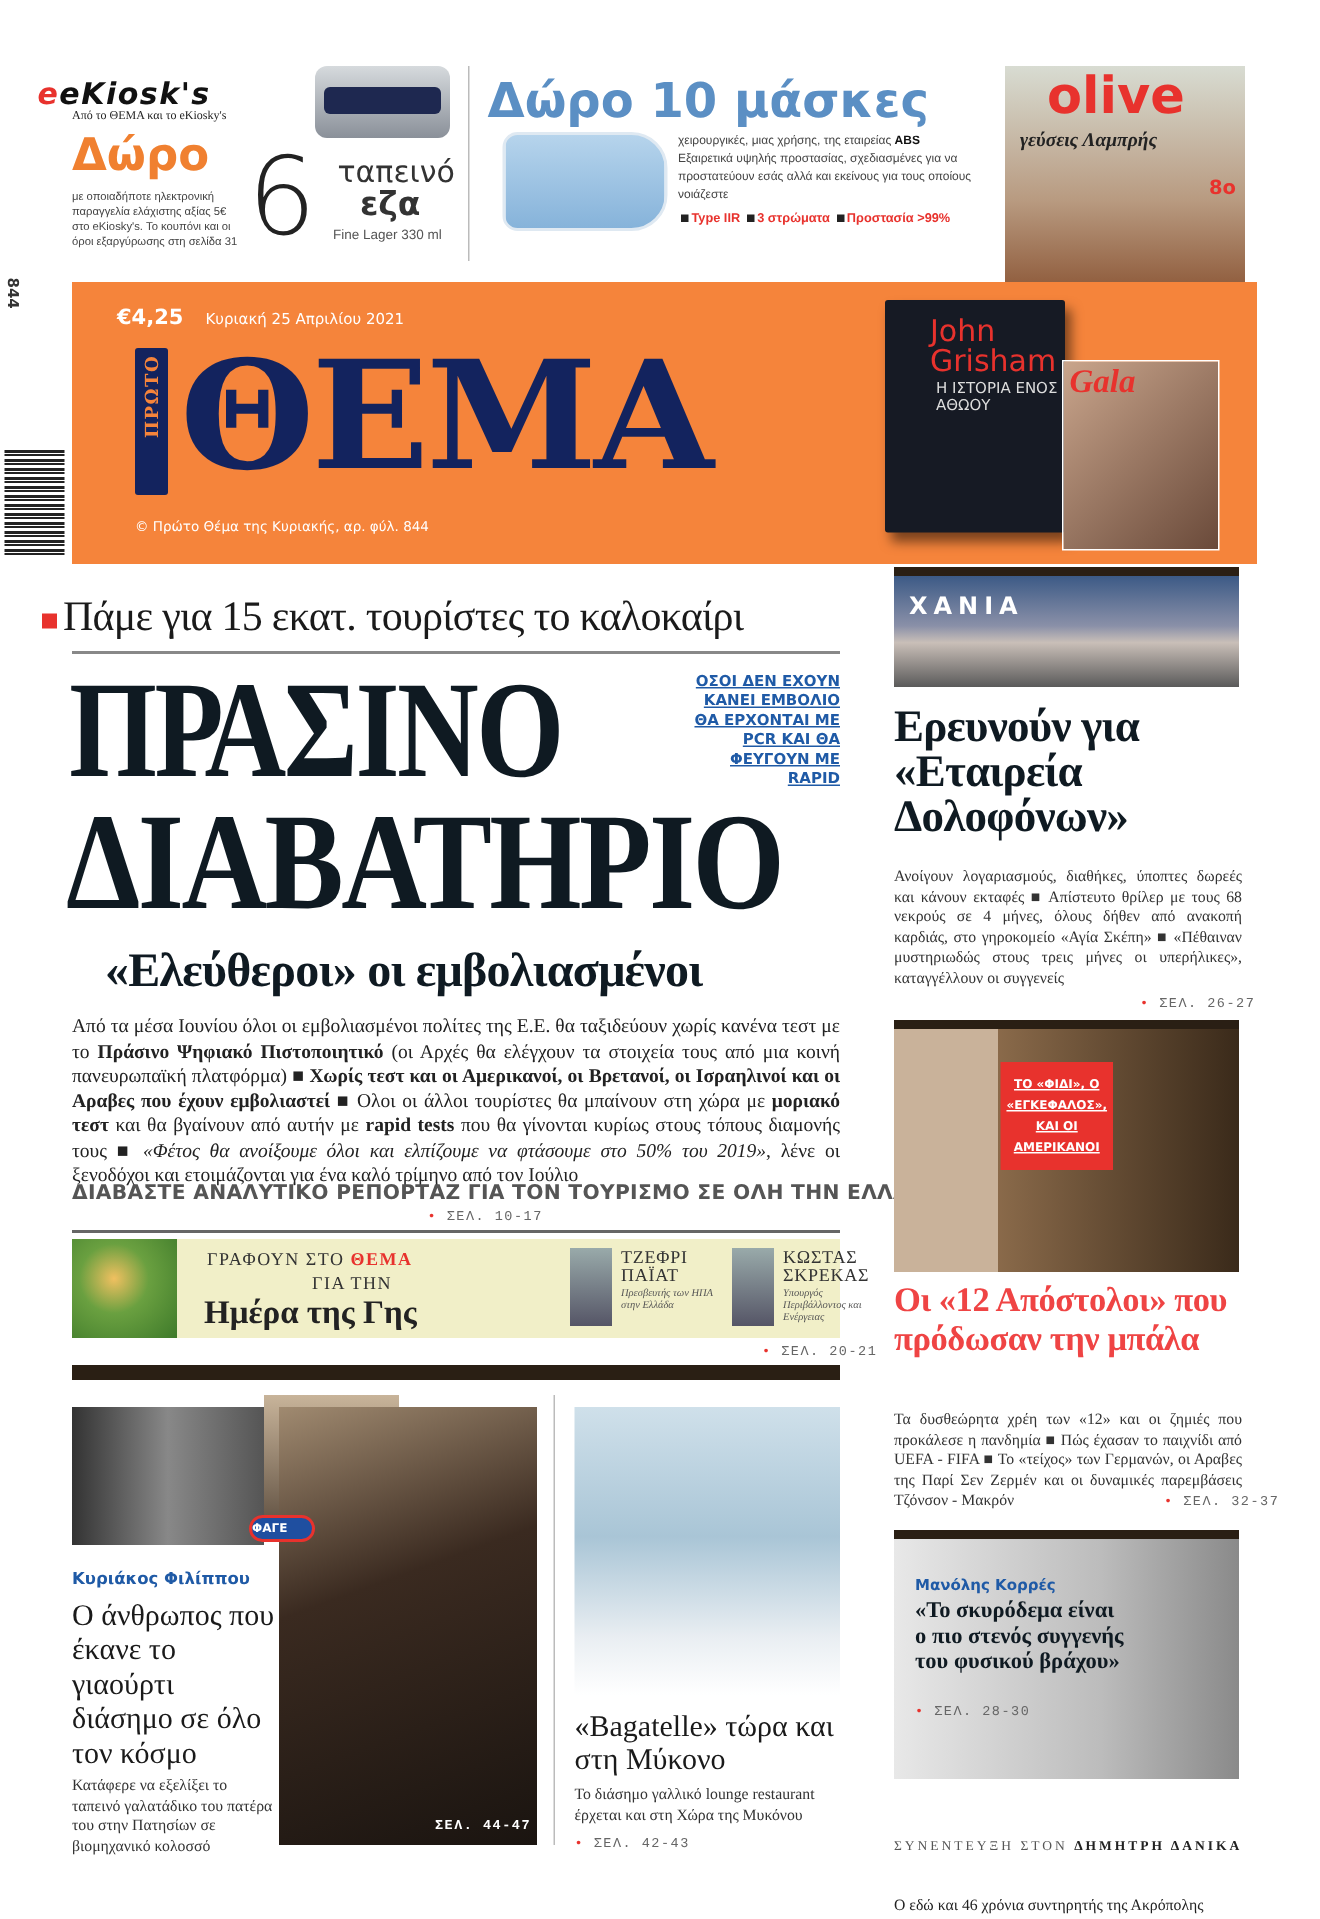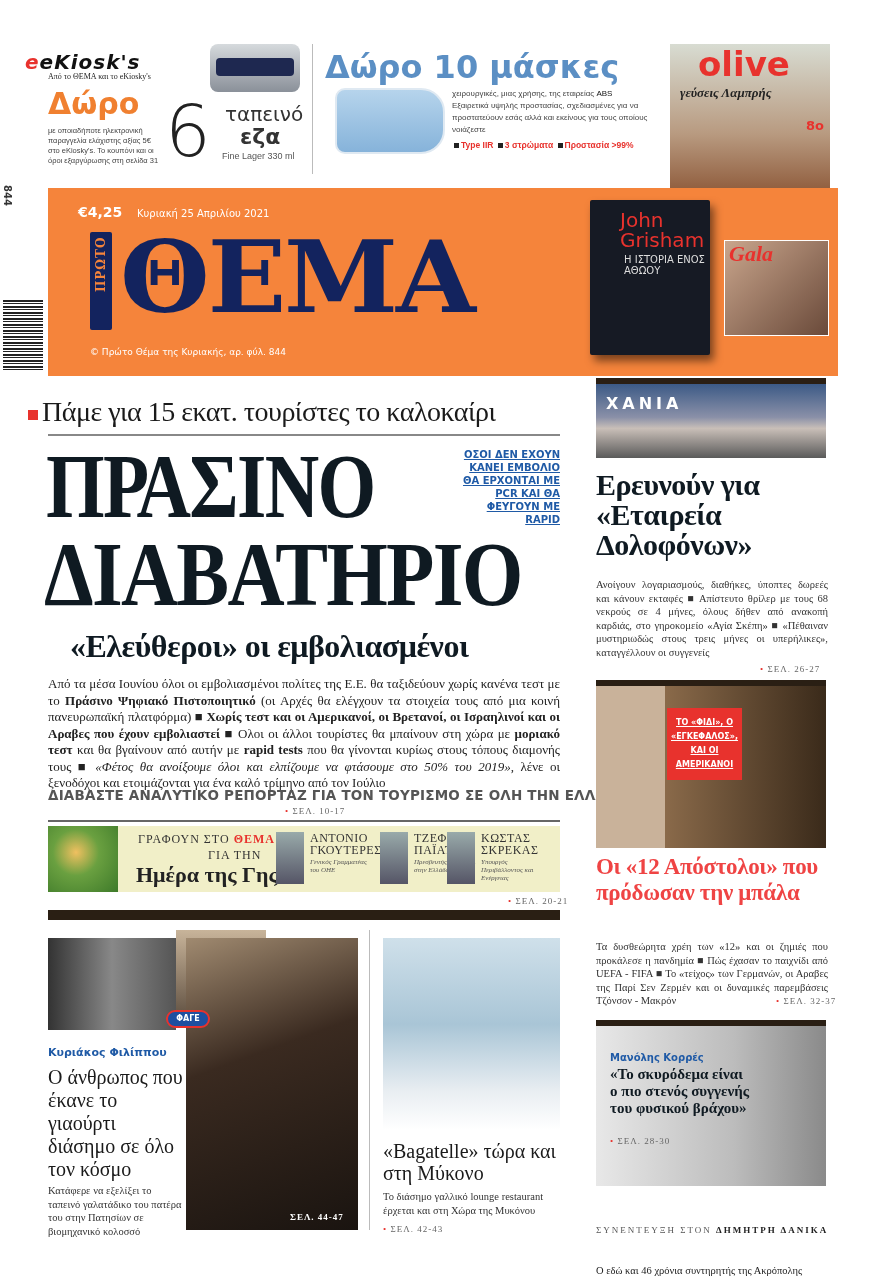--- a/index.html
+++ b/index.html
@@ -1,54 +1,54 @@
 <!DOCTYPE html>
 <html><head>
 <meta charset="utf-8">
 <style>
   *{box-sizing:border-box;margin:0;padding:0}
   body{width:880px;height:1279px;background:#fff;position:relative;overflow:hidden;font-family:"Liberation Serif",serif;color:#1a1a1a}
   .abs{position:absolute}
   .redsq{display:inline-block;width:10px;height:10px;background:#e8322d;margin:0 4px;vertical-align:middle}
   .dot{color:#e8322d}
-  .pageref{font-family:Liberation Serif, serif;font-size:9px;color:#666;letter-spacing:1px}
+  .pageref{font-family:Liberation Mono, monospace;font-size:9px;color:#666;letter-spacing:1px}
   
   #ekiosk-logo{left:25px;top:50px;font:italic 900 20px "DejaVu Sans",sans-serif;color:#111;letter-spacing:1px}
   #ekiosk-logo .e{color:#e8322d}
   #ekiosk-sub{left:48px;top:72px;font-size:8px;color:#222}
   #doro{left:48px;top:86px;font:900 30px "DejaVu Sans",sans-serif;color:#f08030}
   #doro-text{left:48px;top:126px;width:115px;font:7.5px "Liberation Sans",sans-serif;color:#444;line-height:10px}
   #six{left:165px;top:95px;font:200 72px "DejaVu Sans",sans-serif;color:#222;line-height:72px}
   #cans{left:210px;top:44px;width:90px;height:48px;background:linear-gradient(#d6dadd,#8a9099);border-radius:8px}
   #cans .band{position:absolute;left:6px;right:6px;top:14px;height:18px;background:#1e2850;border-radius:4px}
   #beer-l1{left:225px;top:102px;font:20px "DejaVu Sans",sans-serif;color:#333}
   #beer-l2{left:240px;top:124px;font:bold 22px "DejaVu Sans",sans-serif;color:#333}
   #beer-l3{left:222px;top:151px;font:9px "Liberation Sans",sans-serif;color:#555}
   #vsep1{left:312px;top:44px;width:1px;height:130px;background:#bbb}
   #masks-title{left:325px;top:48px;font:bold 32px "DejaVu Sans",sans-serif;color:#5b8fc4}
   #mask-img{left:335px;top:88px;width:110px;height:66px;background:linear-gradient(#b6d4ec,#86b3da);border-radius:10px 24px 24px 10px;border:2px solid #dfe9f2}
   #masks-text{left:452px;top:88px;width:215px;font:8px "Liberation Sans",sans-serif;color:#444;line-height:12px}
-  #abs-logo{font-weight:400;color:#111}
+  #abs-logo{font-weight:700;color:#111}
   #masks-feat{left:452px;top:140px;font:bold 8.5px "Liberation Sans",sans-serif;color:#e8322d}
   #olive{left:670px;top:44px;width:160px;height:150px;background:linear-gradient(#d8dcd2,#b89a80 60%,#8e5a3a);}
   #olive-name{position:absolute;left:28px;top:0;font:900 34px "DejaVu Sans",sans-serif;color:#e8322d}
   #olive-sub{position:absolute;left:10px;top:42px;font:italic bold 13px "Liberation Serif",serif;color:#222;line-height:14px}
   #olive-badge{position:absolute;right:6px;top:74px;font:900 13px "DejaVu Sans",sans-serif;color:#e8322d}
   
   #mast{left:48px;top:188px;width:790px;height:188px;background:#f5843b}
   #price{left:78px;top:204px;font:bold 14px "DejaVu Sans",sans-serif;color:#fff}
   #date{left:137px;top:208px;font:10px "DejaVu Sans",sans-serif;color:#fff}
   #proto-box{left:90px;top:232px;width:22px;height:98px;background:#13235e;border-radius:2px}
   #proto-txt{left:84px;top:268px;width:34px;transform:rotate(-90deg);font:bold 12px "DejaVu Serif",serif;color:#f5843b;text-align:center;letter-spacing:1px}
   #thema{left:120px;top:222px;font:900 100px "DejaVu Serif",serif;color:#13235e;letter-spacing:-2px;line-height:110px;transform:scaleX(1.03);transform-origin:left}
   #copyright{left:90px;top:347px;font:9px "DejaVu Sans",sans-serif;color:#fff}
   #book{left:590px;top:200px;width:120px;height:155px;background:#161a24;border-radius:2px;box-shadow:4px 6px 8px rgba(0,0,0,.5)}
   #book-title{position:absolute;left:30px;top:10px;font:20px "DejaVu Sans",sans-serif;color:#e8322d;line-height:20px}
   #book-sub{position:absolute;left:34px;top:54px;font:10px "DejaVu Sans",sans-serif;color:#ddd;line-height:11px}
-  #gala{left:724px;top:240px;width:105px;height:96px;background:linear-gradient(135deg,#c9a58c,#6a4a3a);border:1px solid #fff}
+  #gala{left:708px;top:240px;width:105px;height:127px;background:linear-gradient(135deg,#c9a58c,#6a4a3a);border:1px solid #fff}
   #gala-name{position:absolute;left:4px;top:0;font:italic bold 22px "Liberation Serif",serif;color:#e8322d}
   
   #barcode{left:3px;top:300px;width:40px;height:72px;background:repeating-linear-gradient(#222 0 2px,#fff 2px 3px,#222 3px 4px,#fff 4px 6px)}
   #issue-side{left:2px;top:185px;font:bold 10px "DejaVu Sans",sans-serif;color:#333;writing-mode:vertical-rl}
   
   #kicker{left:24px;top:396px;font:28px "Liberation Serif",serif;color:#1a1a1a;letter-spacing:-.5px}
   #kicker-rule{left:48px;top:434px;width:512px;height:2px;background:#888}
   #hl1{left:46px;top:440px;font:bold 92px "Liberation Serif",serif;color:#0f1a22;line-height:92px;transform:scaleX(.82);transform-origin:left;letter-spacing:-2px}
   #hl2{left:44px;top:528px;font:bold 92px "Liberation Serif",serif;color:#0f1a22;line-height:92px;transform:scaleX(.86);transform-origin:left;letter-spacing:-2px}
   #sidenote{left:452px;top:448px;width:108px;text-align:right;font:bold 10px "DejaVu Sans",sans-serif;color:#1f5aa6;line-height:13px;text-decoration:underline}
@@ -67,21 +67,21 @@
   .writer{position:absolute;top:6px;width:100px;height:56px}
   .writer .ph{position:absolute;left:0;top:0;width:28px;height:52px;background:linear-gradient(#9aa,#556)}
   .writer .nm{position:absolute;left:34px;top:0;font:12px "Liberation Serif",serif;color:#333;line-height:12px;letter-spacing:.5px}
   .writer .rl{position:absolute;left:34px;top:26px;font:italic 7px "Liberation Serif",serif;color:#555;line-height:8px}
   #ref2{left:508px;top:896px}
   #dark-rule{left:48px;top:910px;width:512px;height:10px;background:#2a1f14}
   
   #fage-img1{left:48px;top:938px;width:128px;height:92px;background:linear-gradient(90deg,#333,#888,#555)}
   #fage-img2{left:176px;top:930px;width:90px;height:80px;background:linear-gradient(#c8b49a,#6a5a4a)}
   #fage-img3{left:186px;top:938px;width:172px;height:292px;background:linear-gradient(160deg,#a08a70 0%,#3a2a20 40%,#1a1410 100%)}
-  #fage-logo{left:166px;top:1010px;width:44px;height:18px;border-radius:9px;background:#1f4fa0;border:2px solid #e8322d;font:bold 8px "DejaVu Sans",sans-serif;color:#fff;text-align:center;line-height:14px}
+  #fage-logo{left:166px;top:1010px;width:44px;height:18px;border-radius:9px;background:#1f4fa0;border:2px solid #e8322d;font:bold 8px "DejaVu Sans",sans-serif;color:#fff;line-height:14px}
   #fage-kicker{left:48px;top:1046px;font:bold 11px "DejaVu Sans",sans-serif;color:#1f5aa6}
   #fage-hl{left:48px;top:1066px;width:135px;font:20px "Liberation Serif",serif;color:#1a1a1a;line-height:23px}
   #fage-body{left:48px;top:1184px;width:135px;font:10.5px "Liberation Serif",serif;color:#333;line-height:13.5px}
   #ref3{left:290px;top:1212px;color:#fff;font-weight:bold}
   #vsep2{left:369px;top:930px;width:1px;height:300px;background:#bbb}
   
   #bag-img{left:383px;top:938px;width:177px;height:192px;background:linear-gradient(#cfe0ea,#a9c5d6 45%,#e9eef2 80%,#fff)}
   #bag-hl{left:383px;top:1140px;width:180px;font:20px "Liberation Serif",serif;line-height:22px;color:#1a1a1a}
   #bag-body{left:383px;top:1190px;width:180px;font:10.5px "Liberation Serif",serif;color:#333;line-height:13.5px}
   #ref4{left:383px;top:1224px}
@@ -167,31 +167,26 @@
 </div>
 <div class="abs" id="cta">ΔΙΑΒΑΣΤΕ ΑΝΑΛΥΤΙΚΟ ΡΕΠΟΡΤΑΖ ΓΙΑ ΤΟΝ ΤΟΥΡΙΣΜΟ ΣΕ ΟΛΗ ΤΗΝ ΕΛΛΑΔΑ</div>
 <div class="abs pageref" id="ref1"><span class="dot">•</span> <span>ΣΕΛ. 10-17</span></div>
 
 <div class="abs" id="earth-rule"></div>
 <div class="abs" id="earth">
   <div id="earth-img"></div>
   <div id="earth-t1"><span>ΓΡΑΦΟΥΝ ΣΤΟ</span> <b>ΘΕΜΑ</b></div>
   <div id="earth-t2">ΓΙΑ ΤΗΝ</div>
   <div id="earth-t3">Ημέρα της Γης</div>
-  <div class="writer" style="left:228px">
-    <div class="ph"></div>
-    <div class="nm">ΑΝΤΟΝΙΟ ΓΚΟΥΤΕΡΕΣ</div>
-    <div class="rl">Γενικός Γραμματέας του ΟΗΕ</div>
-  </div>
   <div class="writer" style="left:332px">
     <div class="ph"></div>
     <div class="nm">ΤΖΕΦΡΙ ΠΑΪΑΤ</div>
     <div class="rl">Πρεσβευτής των ΗΠΑ στην Ελλάδα</div>
   </div>
-  <div class="writer" style="left:399px">
+  <div class="writer" style="left:440px">
     <div class="ph"></div>
     <div class="nm">ΚΩΣΤΑΣ ΣΚΡΕΚΑΣ</div>
     <div class="rl">Υπουργός Περιβάλλοντος και Ενέργειας</div>
   </div>
 </div>
 <div class="abs pageref" id="ref2"><span class="dot">•</span> <span>ΣΕΛ. 20-21</span></div>
 <div class="abs" id="dark-rule"></div>
 
 <div class="abs" id="fage-img1"></div>
 <div class="abs" id="fage-img2"></div>

